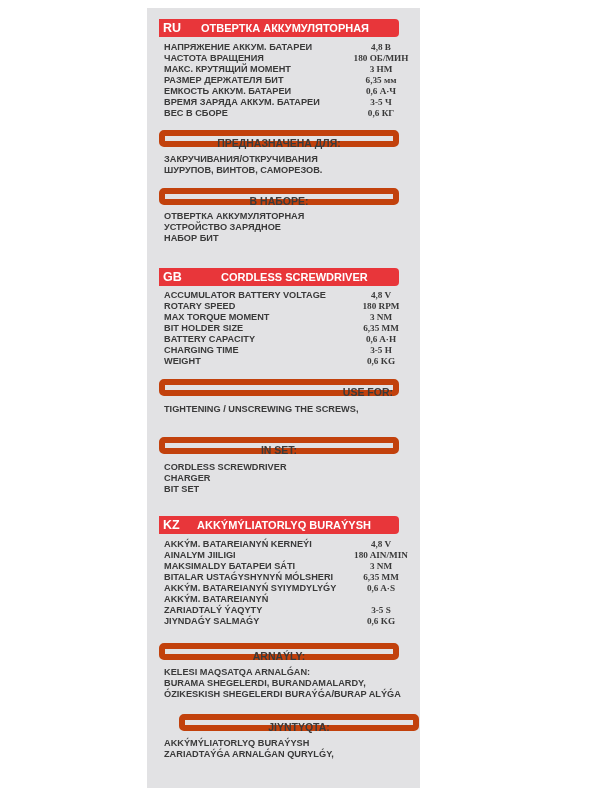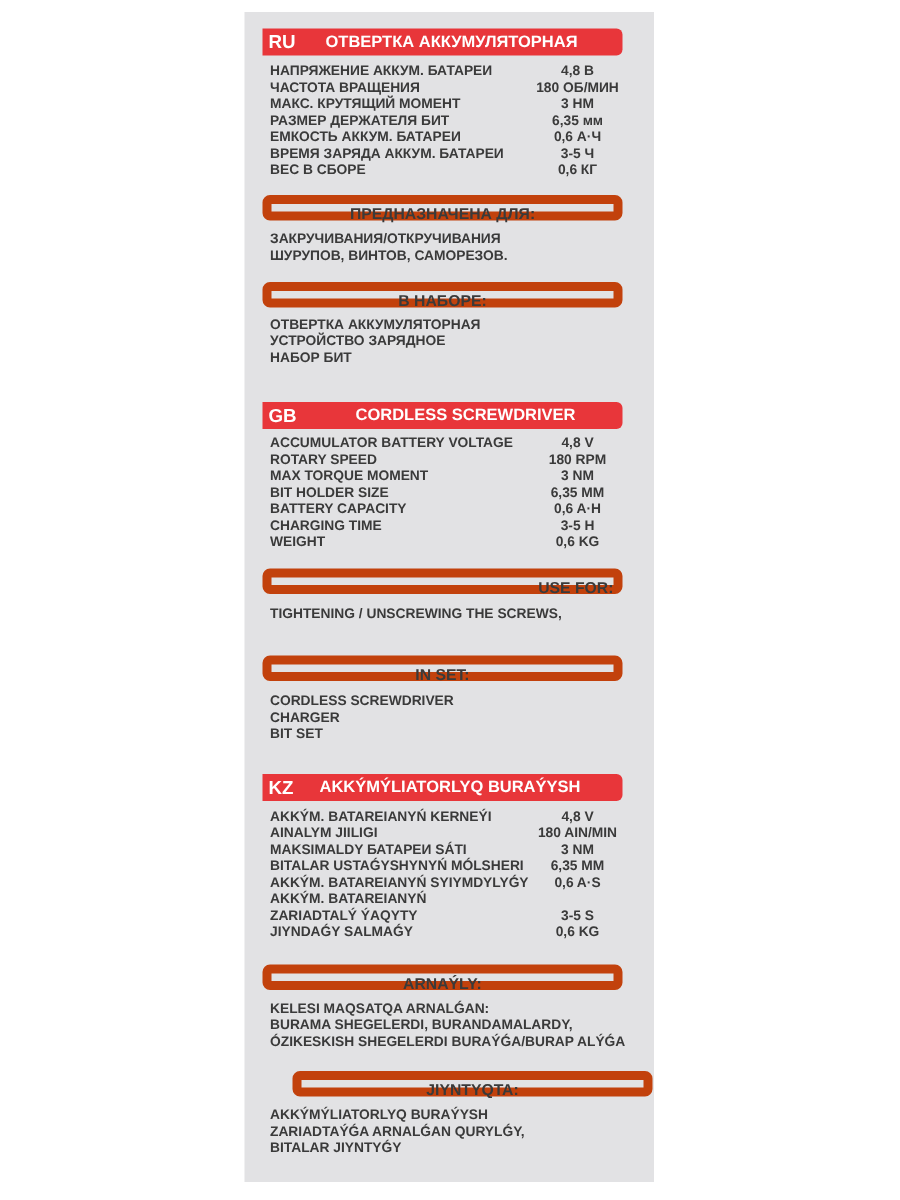--- a/index.html
+++ b/index.html
@@ -1,38 +1,38 @@
 <!DOCTYPE html>
 <html><head>
 <meta charset="utf-8">
 <style>
   html, body { margin:0; padding:0; }
   body {
     width:600px; height:800px; background:#ffffff; position:relative; overflow:hidden;
     font-family:"Liberation Sans", "DejaVu Sans", sans-serif;
   }
   .card {
-    position:absolute; left:163px; top:8px; width:273px; height:780px;
+    position:absolute; left:147px; top:8px; width:273px; height:780px;
     background:#e2e2e4;
   }
   .section { position:absolute; left:0; width:273px; }
   .red-bar {
     position:absolute; left:12px; width:240px; height:18px;
     background:#e8363a; border-radius:0 4px 4px 0;
     color:#fff; font-weight:bold; font-size:11px; line-height:18px;
     white-space:nowrap;
   }
   .red-bar .code { position:absolute; left:4px; font-size:12.5px; }
   .red-bar .title { position:absolute; left:42px; }
   .spec-row {
     position:absolute; left:17px; width:240px; height:11px;
-    font-size:9.2px; font-weight:bold; color:#3a3a3a; line-height:11px; white-space:nowrap;
+    font-size:9.2px; font-weight:bold; color:#3a3a3a; line-height:11px; white-space:nowrap;padding-left:12px;
   }
   .spec-row .label { position:absolute; left:0; }
-  .spec-row .value { position:absolute; right:0; width:70px; text-align:center; }
+  .spec-row .value { position:absolute; right:0; width:70px; text-align:center;font-family:Liberation Serif, serif; }
   .outline-box {
     position:absolute; left:12px; width:240px; height:17px; box-sizing:border-box;
     border:6px solid #c2410c; border-radius:5px;
     text-align:center; font-size:10.5px; font-weight:bold; color:#3a3a3a; line-height:15px;
   }
   .para {
     position:absolute; left:17px; width:250px;
     font-size:9.2px; font-weight:bold; color:#3a3a3a; line-height:11px; white-space:nowrap;
   }
   .para div { height:11px; }
@@ -179,17 +179,16 @@
     <div class="para" style="top:162px;">
       <div>KELESI MAQSATQA ARNALǴAN:</div>
       <div>BURAMA SHEGELERDI, BURANDAMALARDY,</div>
       <div>ÓZIKESKISH SHEGELERDI BURAÝǴA/BURAP ALÝǴA</div>
     </div>
 
     <div class="outline-box" style="top:209px;margin-left:20px;">JIYNTYQTA:</div>
     <div class="para" style="top:233px;">
       <div>AKKÝMÝLIATORLYQ BURAÝYSH</div>
       <div>ZARIADTAÝǴA ARNALǴAN QURYLǴY,</div>
-      <div>BITALAR JIYNTYǴY</div>
     </div>
   </div>
 
 </div>
 
 </body></html>

